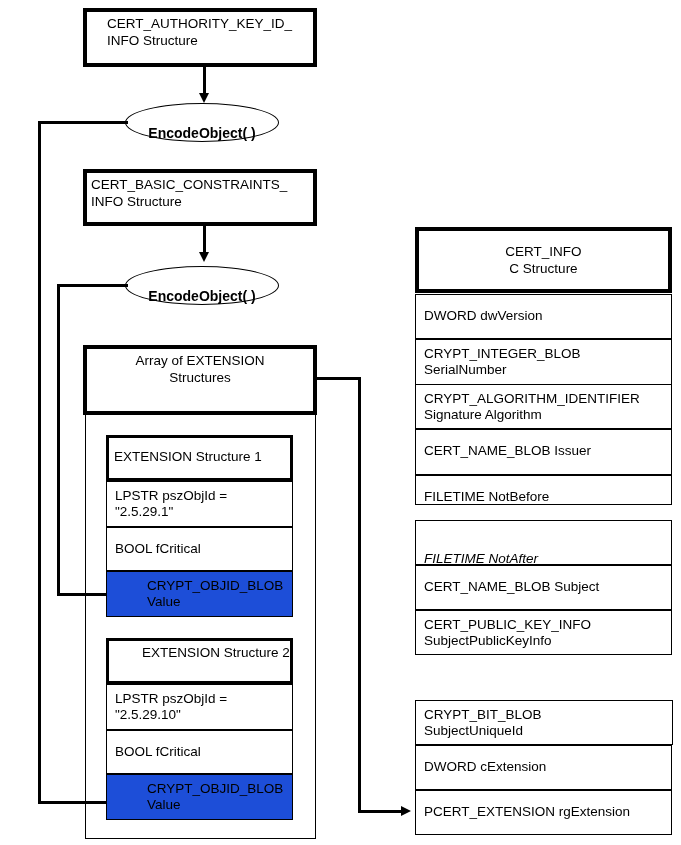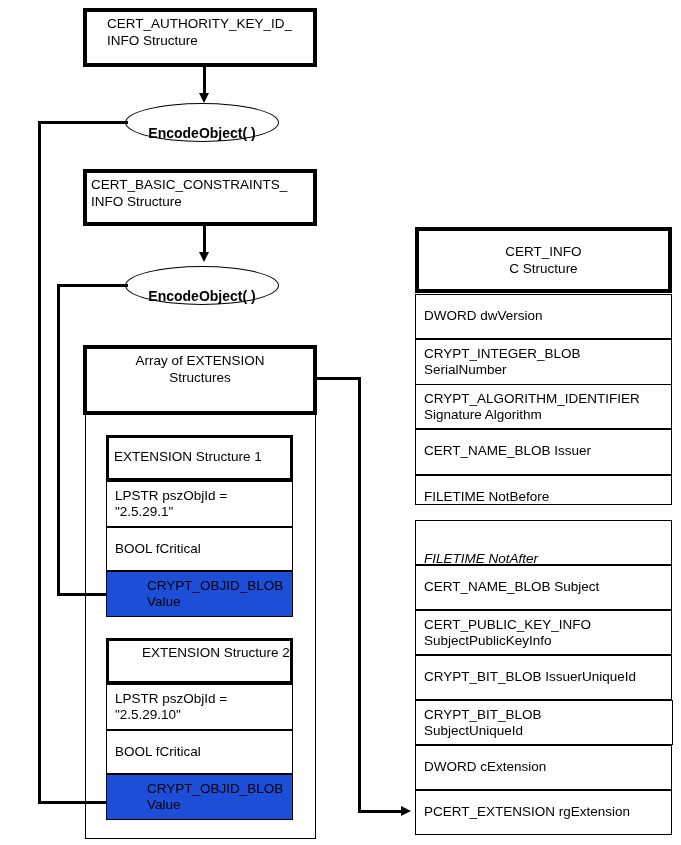--- a/index.html
+++ b/index.html
@@ -173,19 +173,18 @@
   <div class="row" style="left:415px; top:339px; width:257px; height:46px;">CRYPT_INTEGER_BLOB
 SerialNumber</div>
   <div class="row" style="left:415px; top:384px; width:257px; height:45px;">CRYPT_ALGORITHM_IDENTIFIER
 Signature Algorithm</div>
   <div class="row" style="left:415px; top:429px; width:257px; height:46px; padding-top:13px;">CERT_NAME_BLOB Issuer</div>
   <div class="row" style="left:415px; top:475px; width:257px; height:30px; padding-top:13px;">FILETIME NotBefore</div>
   <div class="row" style="left:415px; top:520px; width:257px; height:45px; padding-top:30px;font-style:italic;">FILETIME NotAfter</div>
   <div class="row" style="left:415px; top:565px; width:257px; height:45px; padding-top:13px;">CERT_NAME_BLOB Subject</div>
   <div class="row" style="left:415px; top:610px; width:257px; height:45px;">CERT_PUBLIC_KEY_INFO
 SubjectPublicKeyInfo</div>
-  <div class="row" style="left:415px; top:655px; width:257px; height:45px; padding-top:13px;">CRYPT_BIT_BLOB IssuerUniqueId</div>
   <div class="row" style="left:415px; top:700px; width:258px; height:45px;">CRYPT_BIT_BLOB
 SubjectUniqueId</div>
   <div class="row" style="left:415px; top:745px; width:257px; height:45px; padding-top:13px;">DWORD cExtension</div>
   <div class="row" style="left:415px; top:790px; width:257px; height:45px; padding-top:13px;">PCERT_EXTENSION rgExtension</div>
 
 </div>
 
 </body></html>

